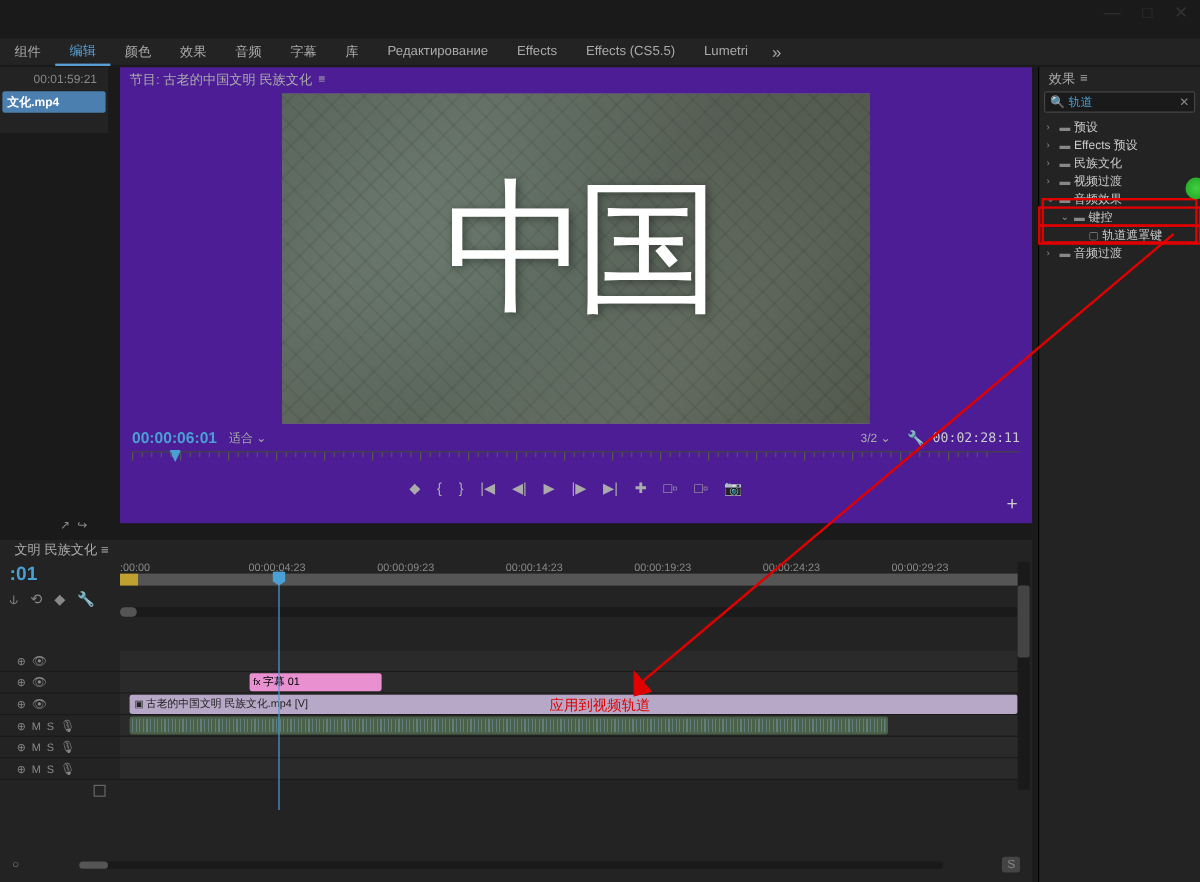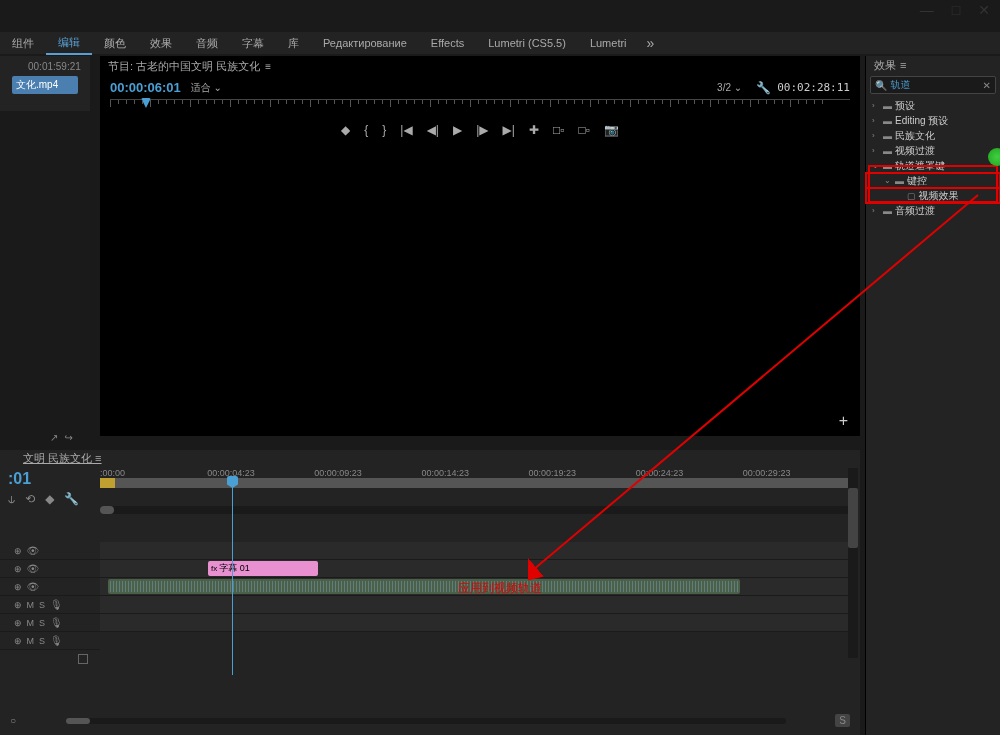--- a/index.html
+++ b/index.html
@@ -8,23 +8,23 @@
 .title-controls { position: absolute; top: 2px; right: 10px; display: flex; gap: 18px; font-size: 14px; color: #333; }
 .title-controls span { cursor: default; }
 
 .menu-bar { position: absolute; top: 32px; left: 0; right: 0; height: 22px; background: #232323; display: flex; align-items: center; font-size: 11px; color: #aaa; padding-left: 0; }
 .menu-bar .tab { padding: 3px 12px; cursor: default; }
 .menu-bar .tab.active { color: #5a9fd4; border-bottom: 2px solid #5a9fd4; }
 .menu-bar .more { margin-left: 8px; font-size: 14px; }
 
 .source-panel { position: absolute; top: 56px; left: 0; width: 90px; height: 55px; background: #232323; }
 .source-panel .tc { font-size: 10px; color: #888; margin: 5px 0 0 28px; }
-.source-panel .clip { background: #4a7fb0; color: #fff; font-size: 10px; padding: 2px 4px; margin: 4px 12px; border-radius: 2px; }
-
-.program-panel { position: absolute; top: 56px; left: 100px; width: 760px; height: 380px; background: #000000; }
+.source-panel .clip { background: #4a7fb0; color: #fff; font-size: 10px; padding: 2px 4px; margin: 4px 2px; border-radius: 2px; font-weight: bold; }
+
+.program-panel { position: absolute; top: 56px; left: 100px; width: 760px; height: 380px; background: #4c1d95; }
 .program-header { height: 20px; font-size: 11px; color: #aaa; padding: 2px 8px; display: flex; align-items: center; }
 .program-header .menu-icon { margin-left: 5px; font-size: 10px; }
 .program-monitor { position: relative; width: 490px; height: 275px; margin: 0 auto; margin-top: 2px; background: #7a8070; overflow: hidden; }
 .program-monitor .aerial { position: absolute; inset: 0; background: 
   radial-gradient(circle at 30% 50%, rgba(100,120,110,0.5), rgba(80,85,75,0.8)),
   linear-gradient(135deg, #6a756a 0%, #7a8278 25%, #656b60 50%, #808578 75%, #707568 100%);
   filter: contrast(1.1);
 }
 .program-monitor .aerial::before { content:""; position:absolute; inset:0; background:
   repeating-linear-gradient(45deg, rgba(0,0,0,0.05) 0 2px, transparent 2px 12px),
@@ -43,21 +43,21 @@
 .prog-ruler .playhead { position: absolute; top: -2px; left: 36px; }
 .prog-ruler .playhead .head { width: 10px; height: 10px; background: #4a9fd4; clip-path: polygon(0 0, 100% 0, 50% 100%); margin-left: -5px; border-radius: 2px 2px 0 0; }
 
 .transport { display: flex; justify-content: center; gap: 14px; padding: 6px 0; font-size: 12px; color: #aaa; }
 .transport span { cursor: default; }
 .program-panel .plus-btn { position: absolute; right: 12px; bottom: 6px; color: #ccc; font-size: 16px; }
 
 .project-tools { position: absolute; top: 432px; left: 50px; display: flex; gap: 6px; font-size: 10px; color: #888; }
 
 .timeline-panel { position: absolute; top: 450px; left: 0; right: 140px; bottom: 0; background: #232323; }
-.tl-header { height: 18px; font-size: 11px; color: #aaa; padding: 1px 23px; text-decoration: underline; }
+.tl-header { height: 18px; font-size: 11px; color: #aaa; padding: 1px 12px; }
 .tl-tc { position: absolute; top: 20px; left: 8px; color: #4a9fd4; font-size: 16px; font-weight: bold; }
 .tl-tools { position: absolute; top: 42px; left: 8px; display: flex; gap: 10px; font-size: 12px; color: #888; }
 
 .tl-ruler { position: absolute; top: 28px; left: 100px; right: 10px; height: 20px; }
 .tl-ruler .marker-bar { height: 10px; background: linear-gradient(to right, #c0a030 0%, #c0a030 2%, #555 2%, #555 100%); }
 .tl-ruler .time-labels { position: absolute; top: -10px; left: 0; right: 0; display: flex; font-size: 9px; color: #888; }
 .tl-ruler .time-labels span { flex: 1; }
 .tl-playhead { position: absolute; top: 28px; left: 232px; bottom: 60px; width: 1px; background: #4a9fd4; z-index: 5; }
 .tl-playhead::before { content:""; position: absolute; top: -2px; left: -5px; width: 11px; height: 12px; background: #4a9fd4; border-radius: 2px 2px 0 0; clip-path: polygon(0 0, 100% 0, 100% 70%, 50% 100%, 0 70%); }
 
@@ -121,34 +121,38 @@
 <div class="menu-bar">
   <span class="tab">组件</span>
   <span class="tab active">编辑</span>
   <span class="tab">颜色</span>
   <span class="tab">效果</span>
   <span class="tab">音频</span>
   <span class="tab">字幕</span>
   <span class="tab">库</span>
   <span class="tab">Редактирование</span>
   <span class="tab">Effects</span>
-  <span class="tab">Lumetri (CS5.5)</span>
+  <span class="tab">Effects (CS5.5)</span>
   <span class="tab">Lumetri</span>
   <span class="more">»</span>
 </div>
 
 <div class="source-panel">
   <div class="tc">00:01:59:21</div>
   <div class="clip">文化.mp4</div>
 </div>
 
 <div class="program-panel">
   <div class="program-header">
     <span>节目: 古老的中国文明 民族文化</span>
     <span class="menu-icon">≡</span>
+  </div>
+  <div class="program-monitor">
+    <div class="aerial"></div>
+    <div class="china-text">中国</div>
   </div>
   <div class="tc-row">
     <div style="display:flex;align-items:center;">
       <span class="tc-left">00:00:06:01</span>
       <span class="fit-dd"><span>适合</span> ⌄</span>
     </div>
     <div style="display:flex;align-items:center;">
       <span class="zoom-dd"><span>3/2</span> ⌄</span>
       <span class="wrench">🔧</span>
       <span class="tc-right">00:02:28:11</span>
@@ -331,20 +335,23 @@
         <span class="mic">🎙</span>
       </div>
   </div>
 
   <div class="track-area">
     <div class="track v3"></div>
     <div class="track">
       <div class="subtitle-clip"><span class="fx">fx</span><span>字幕 01</span></div>
     </div>
     <div class="track">
+      <div class="video-clip"><span class="cam">▣</span><span>古老的中国文明 民族文化.mp4 [V]</span></div>
+    </div>
+    <div class="track">
       <div class="audio-clip">
           <div class="wave"></div>
         </div>
     </div>
     <div class="track"></div>
     <div class="track"></div>
   </div>
 
   <div class="tl-bottom">
     <span>○</span>
@@ -375,46 +382,46 @@
   </div>
   <div class="fx-tree" id="fx-tree">
       <div class="fx-item" style="padding-left: 6px;">
         <span class="chev">›</span>
         <span class="folder">▬</span>
         <span>预设</span>
       </div>
       <div class="fx-item" style="padding-left: 6px;">
         <span class="chev">›</span>
         <span class="folder">▬</span>
-        <span>Editing 预设</span>
+        <span>Effects 预设</span>
       </div>
       <div class="fx-item" style="padding-left: 6px;">
         <span class="chev">›</span>
         <span class="folder">▬</span>
         <span>民族文化</span>
       </div>
       <div class="fx-item" style="padding-left: 6px;">
         <span class="chev">›</span>
         <span class="folder">▬</span>
         <span>视频过渡</span>
       </div>
       <div class="fx-item" style="padding-left: 6px;">
         <span class="chev">⌄</span>
         <span class="folder">▬</span>
-        <span>轨道遮罩键</span>
+        <span>音频效果</span>
       </div>
       <div class="fx-item highlight" style="padding-left: 18px;">
         <span class="chev">⌄</span>
         <span class="folder">▬</span>
         <span>键控</span>
       </div>
       <div class="fx-item highlight" style="padding-left: 30px;">
         <span class="chev"></span>
         <span class="preset-icon">▢</span>
-        <span>视频效果</span>
+        <span>轨道遮罩键</span>
       </div>
       <div class="fx-item" style="padding-left: 6px;">
         <span class="chev">›</span>
         <span class="folder">▬</span>
         <span>音频过渡</span>
       </div>
     </div>
 </div>
 
 <div class="red-box"></div>

